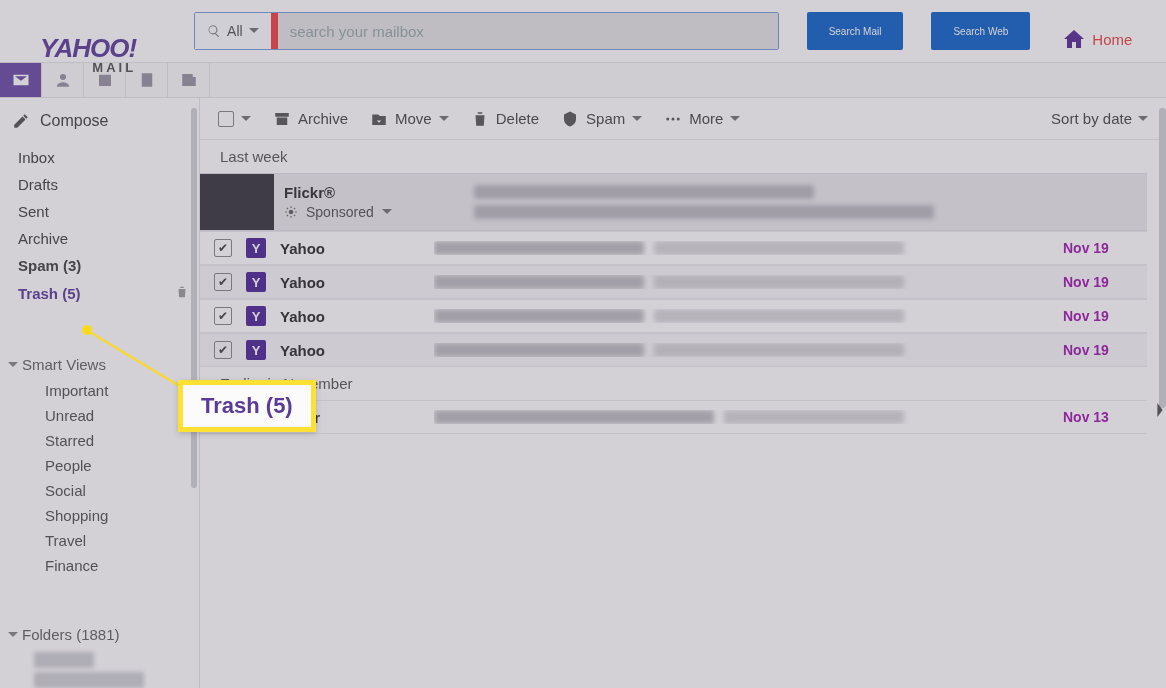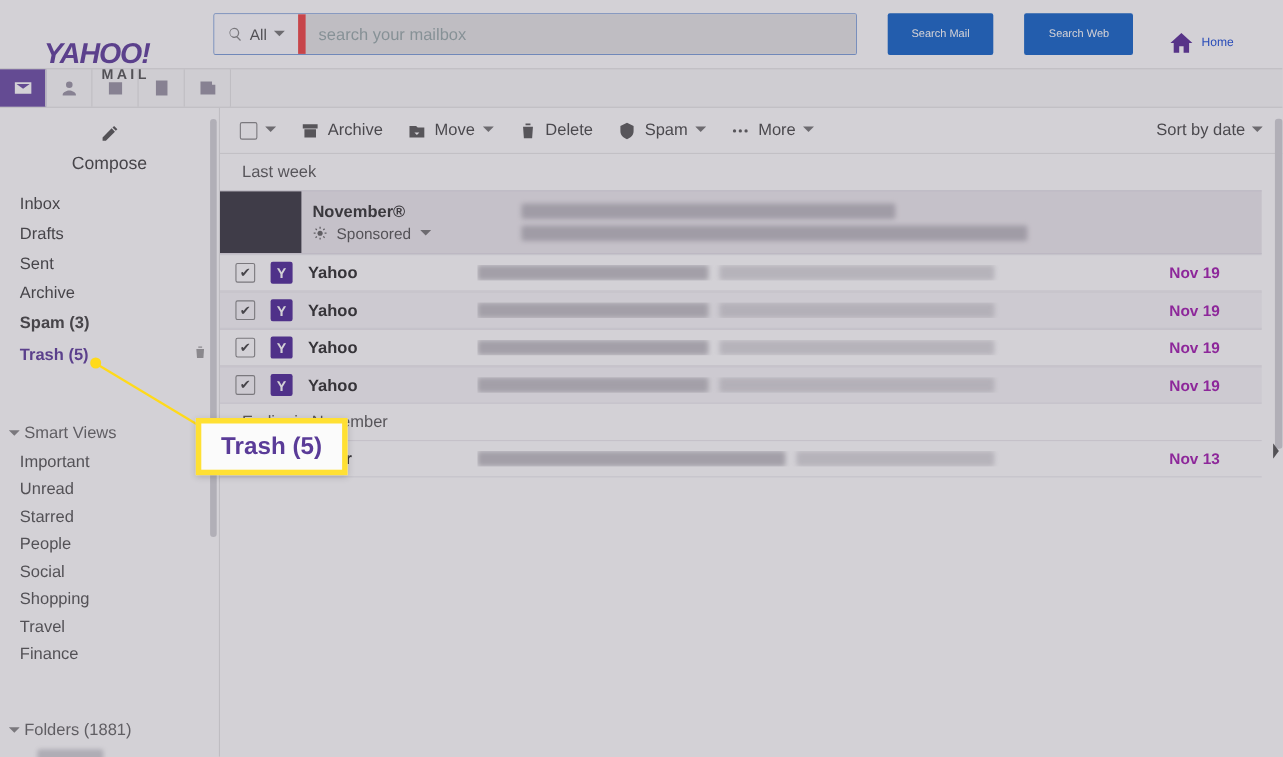--- a/index.html
+++ b/index.html
@@ -74,22 +74,22 @@
     margin-left:10px;
     font-size:10px;
     border-radius:2px;
     cursor:pointer;
   }
   .home-link {
     display:flex;
     align-items:center;
     gap:6px;
     margin-left:14px;
-    color:#1d4ed8;
-    font-size:11px;
+    color:#ef4444;
+    font-size:15px;
     margin-top:16px;
   }
   .home-link svg { width:24px; height:24px; fill:#5a2e97;}
 
   
   .tabrow {
     height: 36px;
     display:flex;
     align-items:stretch;
     border-top:1px solid #e4e4e4;
@@ -119,21 +119,20 @@
     padding-top:8px;
     overflow-y:auto;
     position:relative;
   }
   .compose {
     display:flex; align-items:center; gap:10px;
     padding:6px 12px 14px 12px;
     font-size:16px;
     color:#444;
     cursor:pointer;
-    flex-direction:column;
   }
   .compose svg{width:18px;height:18px;fill:#555;}
   .folder-item {
     padding:5px 10px 5px 18px;
     font-size:15px;
     color:#444;
     cursor:pointer;
     display:flex;
     align-items:center;
     justify-content:space-between;
@@ -144,21 +143,21 @@
   .section-title {
     padding:7px 10px 5px 8px;
     font-size:15px;
     color:#666;
     display:flex;align-items:center;gap:4px;
     cursor:pointer;
     margin-top:41px;
   }
   .section-title svg{width:10px;height:10px;fill:#888;}
   .sub-item {
-    padding:4px 10px 4px 18px;
+    padding:4px 10px 4px 45px;
     font-size:15px;
     color:#555;
     cursor:pointer;
   }
   .blurred-row {
     margin:4px 0 4px 34px;
     height:16px;
     background:#cfcfd3;
     filter:blur(2px);
     border-radius:2px;
@@ -465,21 +464,21 @@
               <path d="M0 2l5 5 5-5z"></path>
             </svg></span>
       </div>
     </div>
 
     <div class="list">
       <div class="group-label">Last week</div>
       <div class="sponsored-row">
         <div class="thumb"></div>
         <div class="meta">
-          <div class="ad">November®</div>
+          <div class="ad">Flickr®</div>
           <div class="sp">
             <svg width="14" height="14" viewBox="0 0 24 24" fill="#666">
                 <circle cx="12" cy="12" r="4"></circle>
                 <g stroke="#666" stroke-width="2">
                   <path d="M12 2v3M12 19v3M2 12h3M19 12h3M4.9 4.9l2 2M17 17l2 2M4.9 19.1l2-2M17 7l2-2"></path>
                 </g>
               </svg>
             <span>Sponsored</span>
             <span class="tb-caret"><svg viewBox="0 0 10 10">
                   <path d="M0 2l5 5 5-5z"></path>

